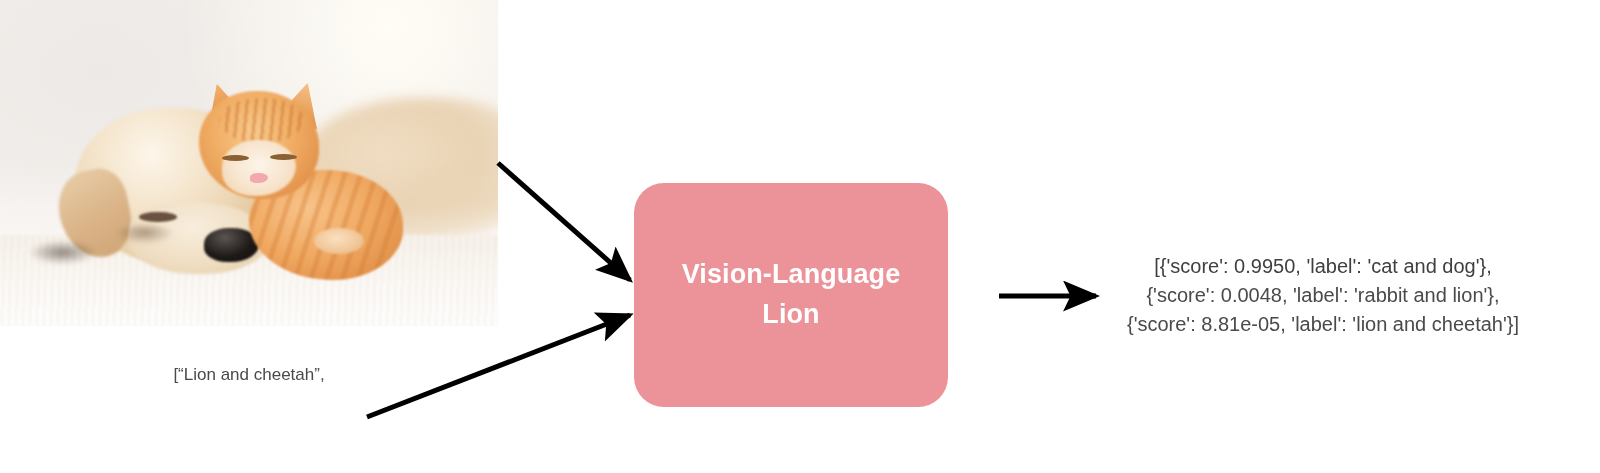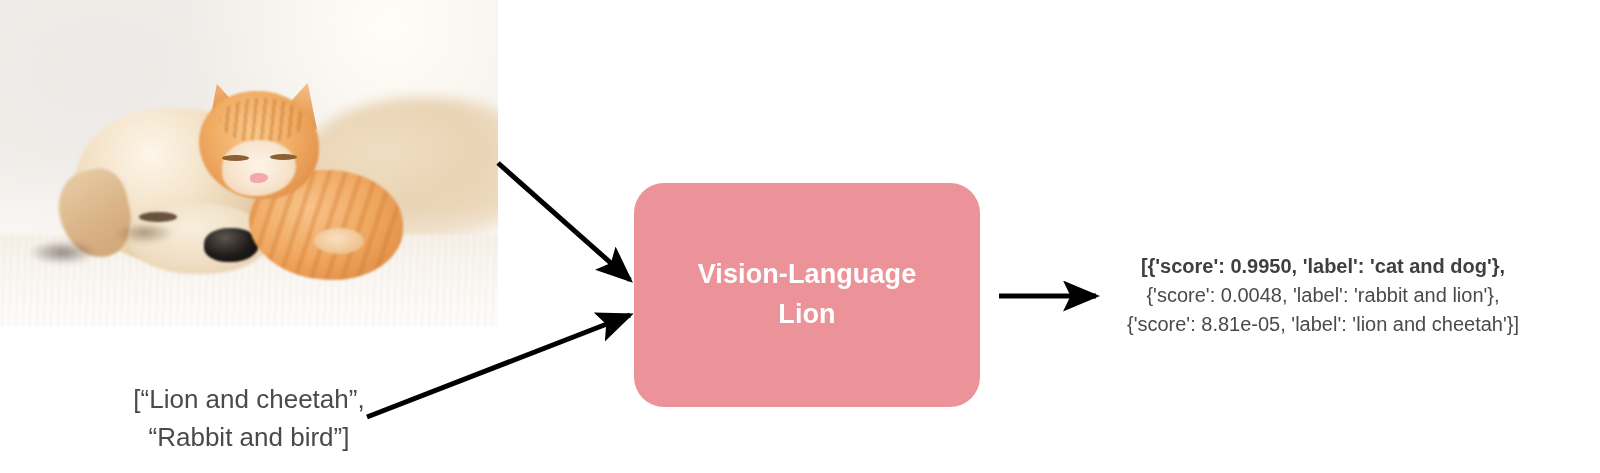--- a/index.html
+++ b/index.html
@@ -256,63 +256,63 @@
     width: 1600px;
     height: 473px;
     pointer-events: none;
   }
 
   
   #model-box {
     position: absolute;
     left: 634px;
     top: 183px;
-    width: 346px;
+    width: 314px;
     height: 224px;
     background: #ec9399;
     border-radius: 30px;
     display: flex;
     align-items: center;
     justify-content: center;
   }
   #model-box .model-label {
     color: #ffffff;
     font-size: 27px;
     font-weight: bold;
     line-height: 1.48;
     text-align: center;
     letter-spacing: .1px;
   }
 
   
   #prompt-list {
     position: absolute;
     left: 104px;
-    top: 381px;
+    top: 363px;
     width: 290px;
     text-align: center;
     color: #4a4a4a;
-    font-size: 26px;
+    font-size: 17px;
     line-height: 1.45;
   }
   #prompt-list .line { white-space: pre; }
 
   
   #output-block {
     position: absolute;
     left: 1050px;
     top: 252px;
     width: 546px;
     text-align: center;
     color: #4a4a4a;
     font-size: 20px;
     line-height: 1.44;
   }
   #output-block .line { white-space: pre; }
-  #output-block .line.top { font-weight: bold; color: #3f3f3f; }
+  #output-block .line.top { font-weight: normal; color: #3f3f3f; }
 </style>
 </head>
 <body>
 
 <div id="canvas">
 
   <div id="input-photo" title="Photograph of a sleeping golden puppy and an orange tabby kitten cuddling on a white blanket">
     <div class="ph-bg"></div>
     <div class="dog-body"></div>
     <div class="dog-tail"></div>
@@ -350,21 +350,20 @@
 
   <div id="model-box">
     <div class="model-label">
       <span>Vision-Language</span><br>
       <span>Lion</span>
     </div>
   </div>
 
   <div id="prompt-list">
     <div class="line">[“Lion and cheetah”,</div>
-    <div class="line">“Rabbit and bird”]</div>
   </div>
 
   <div id="output-block">
     <div class="line top">[{'score': 0.9950, 'label': 'cat and dog'},</div>
     <div class="line">{'score': 0.0048, 'label': 'rabbit and lion'},</div>
     <div class="line">{'score': 8.81e-05, 'label': 'lion and cheetah'}]</div>
   </div>
 
 </div>
 

